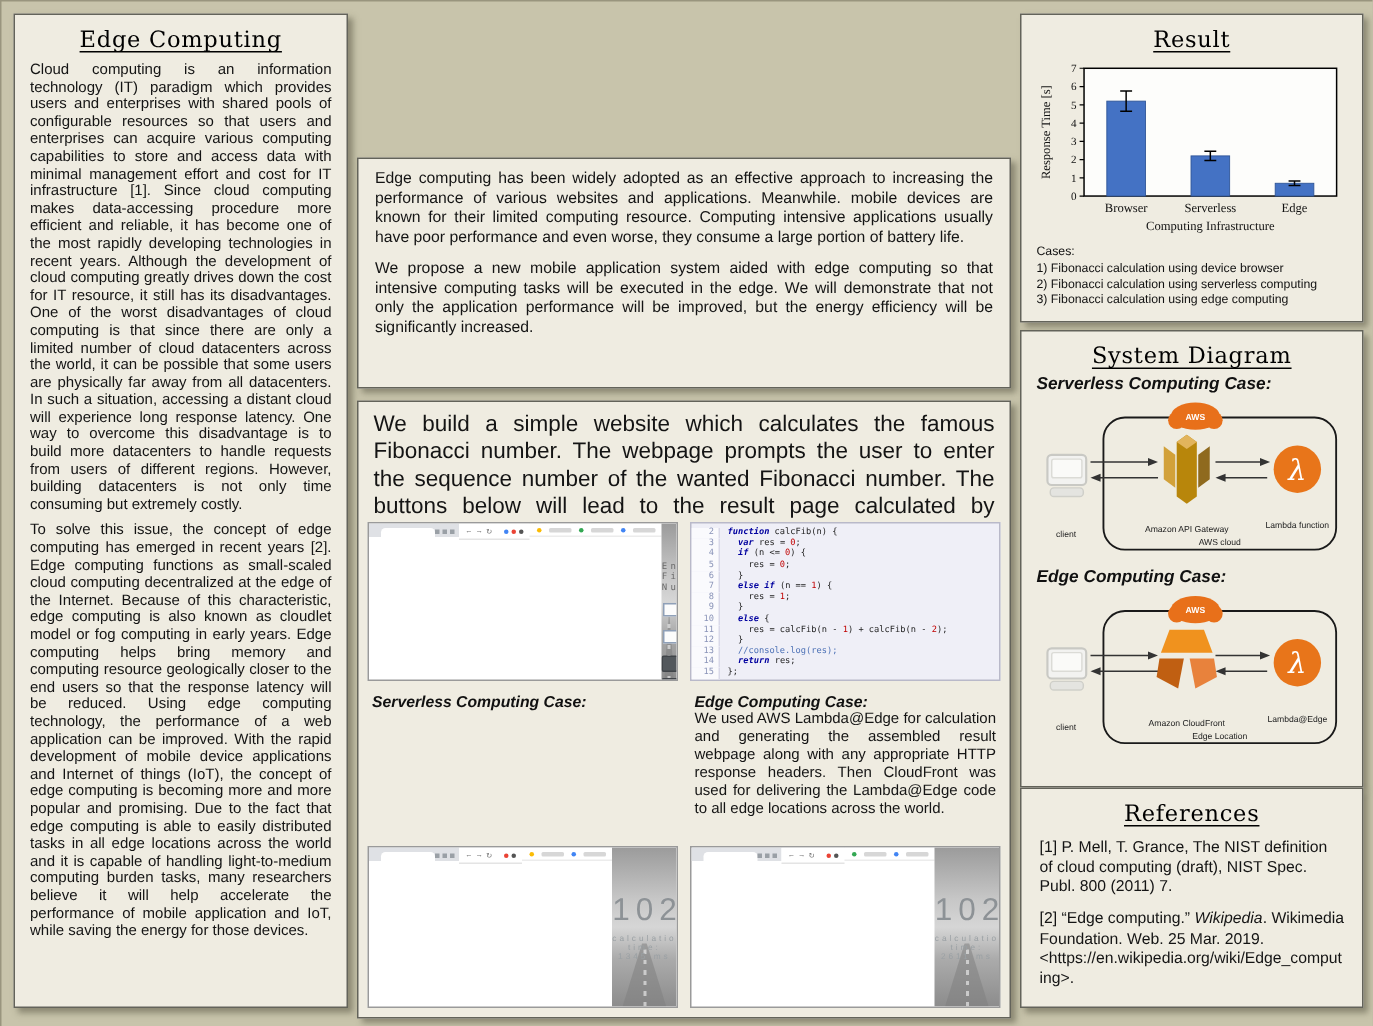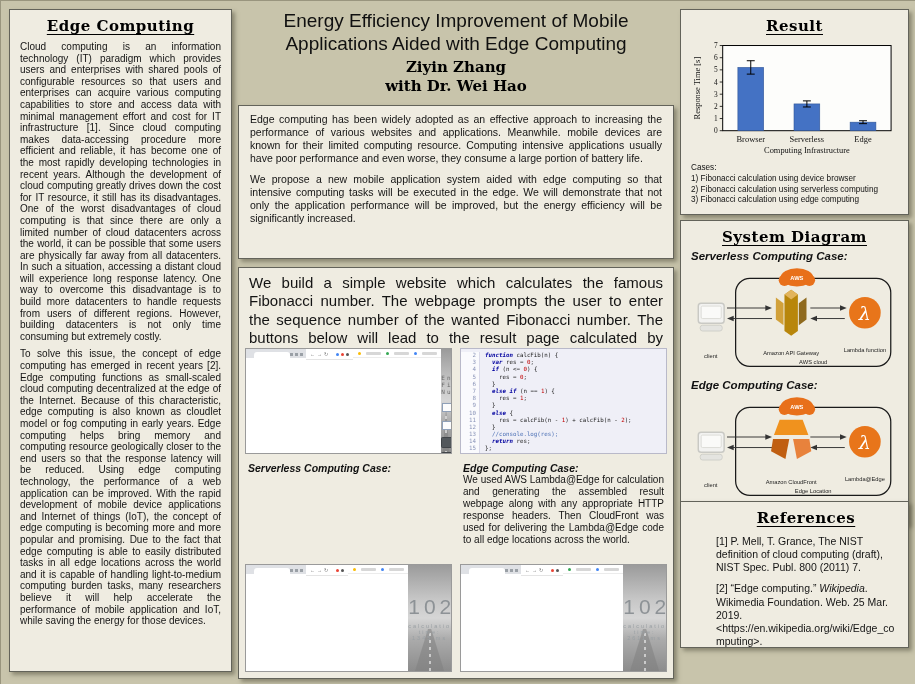--- a/index.html
+++ b/index.html
@@ -1,36 +1,36 @@
 <!DOCTYPE html>
 <html><head>
 <meta charset="utf-8">
 <style>
   html,body{margin:0;padding:0;}
   body{font-family:"Liberation Sans",sans-serif;background:#b7b4a0;}
   #poster{position:relative;width:915px;height:684px;background:#C8C4AB;border:1px solid #99957e;overflow:hidden;}
   .panel{position:absolute;background:#EFECE1;border:1px solid #63635a;box-shadow:3px 3px 4px rgba(80,78,60,.5);box-sizing:border-box;overflow:hidden;}
-  .panel-head{font-family:"DejaVu Serif",serif;font-weight:bold;font-size:15px;text-align:center;margin:7px 0 4px;text-decoration:underline;text-underline-offset:3px;letter-spacing:.5px;color:#000;}
+  .panel-head{font-family:"DejaVu Serif",serif;font-weight:normal;font-size:15px;text-align:center;margin:7px 0 4px;text-decoration:underline;text-underline-offset:3px;letter-spacing:.5px;color:#000;}
   .body-text{font-size:10px;line-height:1.16;text-align:justify;color:#141414;margin:6px 10px;}
   .intro-text{font-size:10.5px;line-height:1.25;text-align:justify;color:#141414;margin:7px 11px;}
 
   
   #p-left{left:8px;top:8px;width:223px;height:663px;}
 
   
   #title-block{position:absolute;left:237px;top:8px;width:436px;text-align:center;}
   .main-title{font-size:19px;line-height:1.22;color:#101010;}
   .author{font-family:"DejaVu Serif",serif;font-weight:bold;font-size:15px;margin-top:3px;color:#000;}
   .advisor{font-family:"DejaVu Serif",serif;font-weight:bold;font-size:15px;margin-top:1px;color:#000;}
 
   #p-intro{left:237px;top:104px;width:436px;height:154px;}
   #p-impl{left:237px;top:266px;width:436px;height:412px;}
   #p-result{left:679px;top:8px;width:229px;height:206px;}
   #p-sys{left:679px;top:219px;width:229px;height:305px;}
-  #p-refs{left:679px;top:500px;width:229px;height:147px;padding-left:23px;}
+  #p-refs{left:679px;top:524px;width:229px;height:147px;}
 
   
   .impl-para{font-size:15px;line-height:1.22;text-align:justify;margin:6px 10px 0;color:#141414;}
   .impl-row{position:absolute;left:6px;right:6px;display:flex;gap:8px;}
   #impl-shots{top:80px;height:106px;}
   #impl-captions{top:194px;left:9px;right:9px;gap:14px;}
   #impl-bottom{top:296px;height:108px;}
   .cap-col{flex:1;min-width:0;}
   .cap-head{font-size:10.5px;font-weight:bold;font-style:italic;color:#111;}
   .cap-text{font-size:10px;line-height:1.2;text-align:justify;color:#141414;}
@@ -89,28 +89,20 @@
 <body>
 
 <div id="poster">
 
   <div class="panel" id="p-left">
     <div class="panel-head">Edge Computing</div>
     <p class="body-text">Cloud computing is an information technology (IT) paradigm which provides users and enterprises with shared pools of configurable resources so that users and enterprises can acquire various computing capabilities to store and access data with minimal management effort and cost for IT infrastructure [1]. Since cloud computing makes data-accessing procedure more efficient and reliable, it has become one of the most rapidly developing technologies in recent years. Although the development of cloud computing greatly drives down the cost for IT resource, it still has its disadvantages. One of the worst disadvantages of cloud computing is that since there are only a limited number of cloud datacenters across the world, it can be possible that some users are physically far away from all datacenters. In such a situation, accessing a distant cloud will experience long response latency. One way to overcome this disadvantage is to build more datacenters to handle requests from users of different regions. However, building datacenters is not only time consuming but extremely costly.</p>
     <p class="body-text">To solve this issue, the concept of edge computing has emerged in recent years [2]. Edge computing functions as small-scaled cloud computing decentralized at the edge of the Internet. Because of this characteristic, edge computing is also known as cloudlet model or fog computing in early years. Edge computing helps bring memory and computing resource geologically closer to the end users so that the response latency will be reduced. Using edge computing technology, the performance of a web application can be improved. With the rapid development of mobile device applications and Internet of things (IoT), the concept of edge computing is becoming more and more popular and promising. Due to the fact that edge computing is able to easily distributed tasks in all edge locations across the world and it is capable of handling light-to-medium computing burden tasks, many researchers believe it will help accelerate the performance of mobile application and IoT, while saving the energy for those devices.</p>
   </div>
 
-  <div id="title-block">
-    <div class="main-title">
-      <div>Energy Efficiency Improvement of Mobile</div>
-      <div>Applications Aided with Edge Computing</div>
-    </div>
-    <div class="author">Ziyin Zhang</div>
-    <div class="advisor">with Dr. Wei Hao</div>
-  </div>
 
   <div class="panel" id="p-intro">
     <p class="intro-text">Edge computing has been widely adopted as an effective approach to increasing the performance of various websites and applications. Meanwhile. mobile devices are known for their limited computing resource. Computing intensive applications usually have poor performance and even worse, they consume a large portion of battery life.</p>
     <p class="intro-text">We propose a new mobile application system aided with edge computing so that intensive computing tasks will be executed in the edge. We will demonstrate that not only the application performance will be improved, but the energy efficiency will be significantly increased.</p>
   </div>
 
   <div class="panel" id="p-impl">
     <p class="impl-para">We build a simple website which calculates the famous Fibonacci number. The webpage prompts the user to enter the sequence number of the wanted Fibonacci number. The buttons below will lead to the result page calculated by different IT infrastructure.</p>
 
     <div class="impl-row" id="impl-shots">

